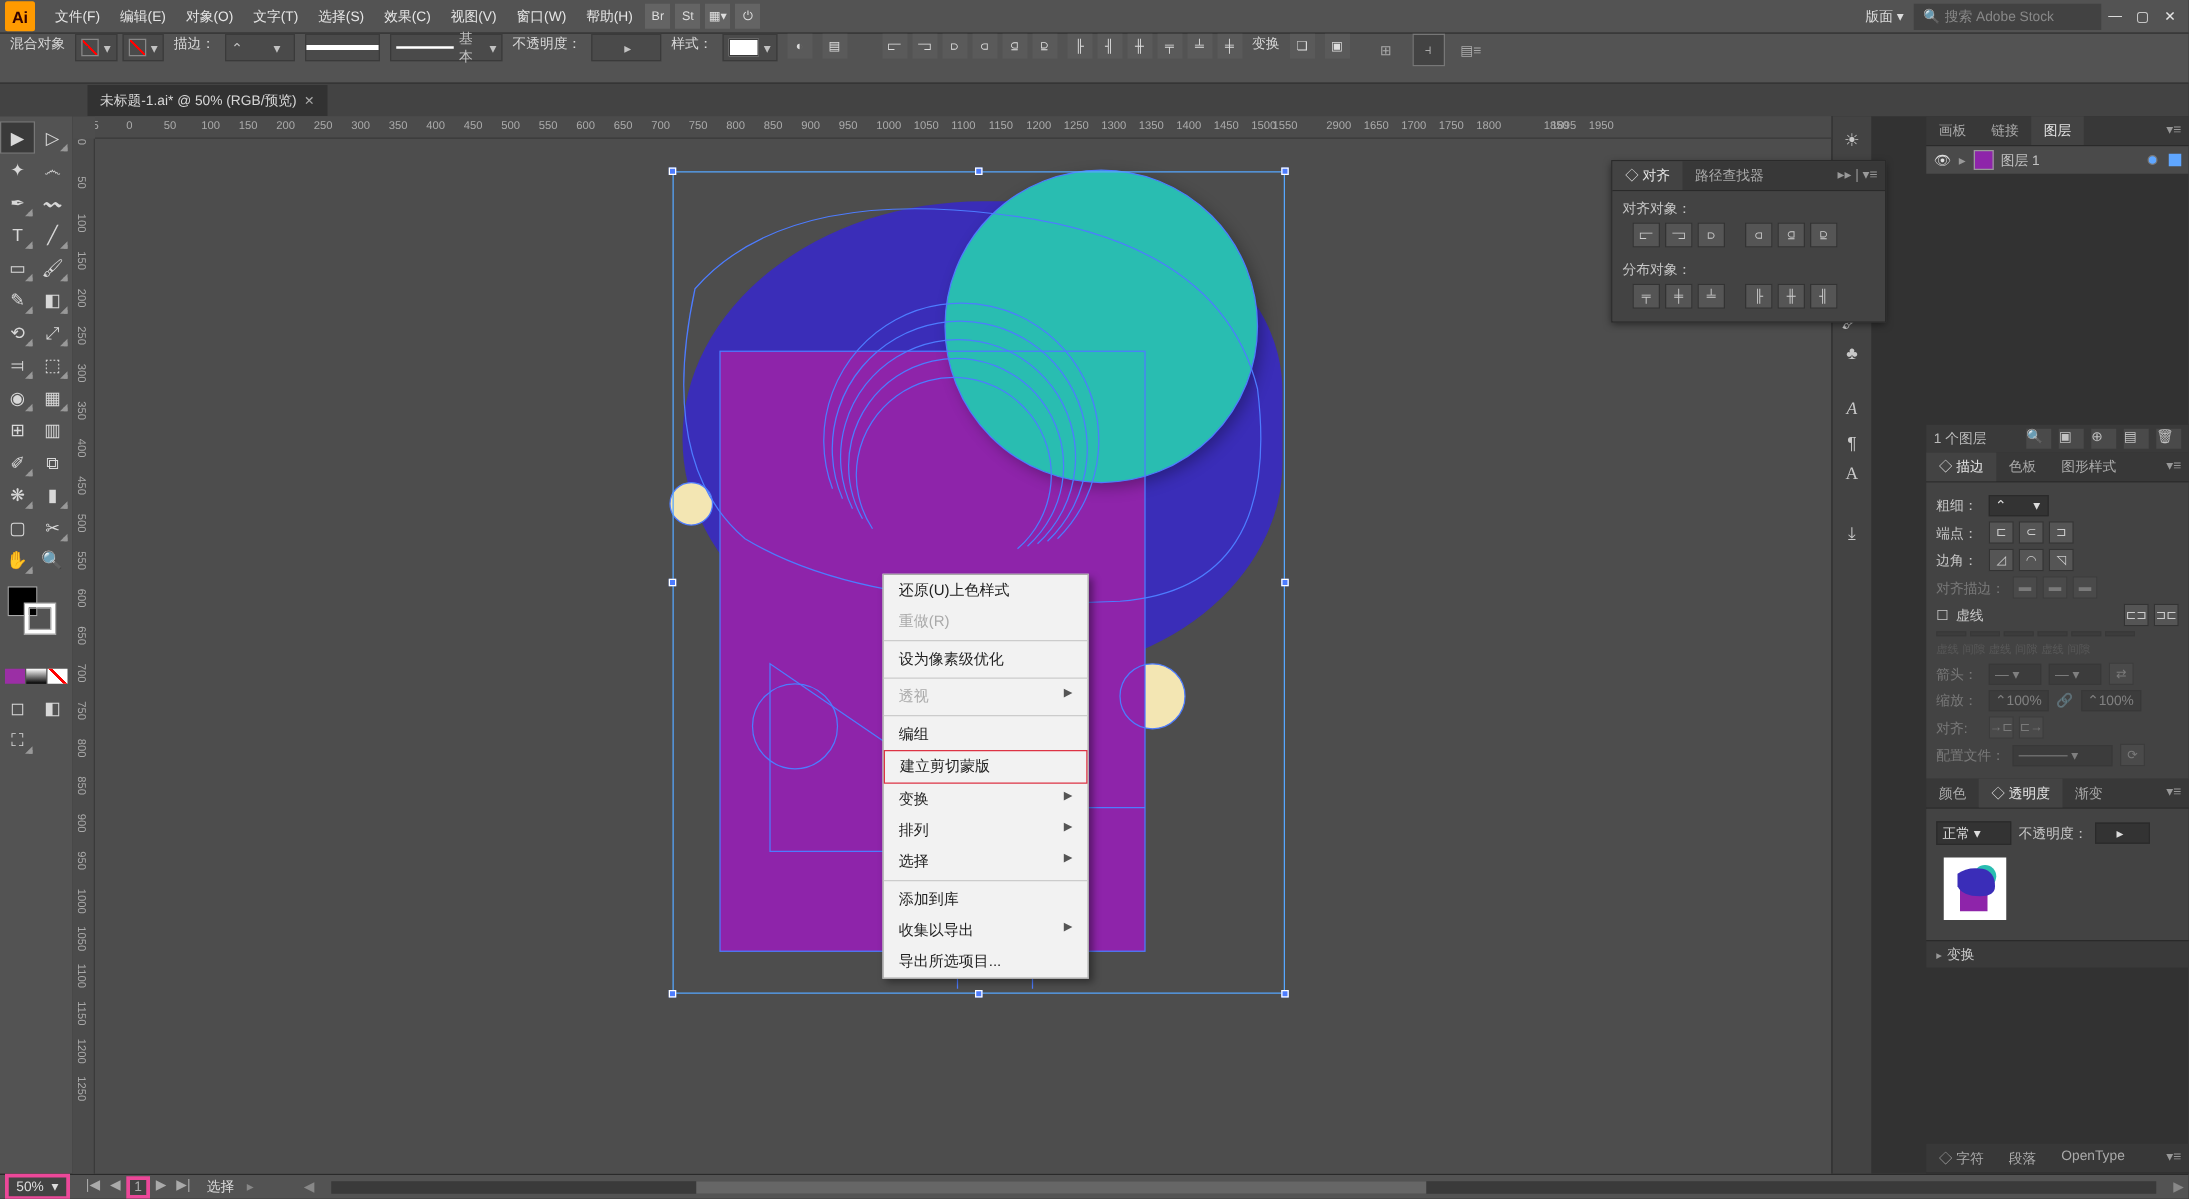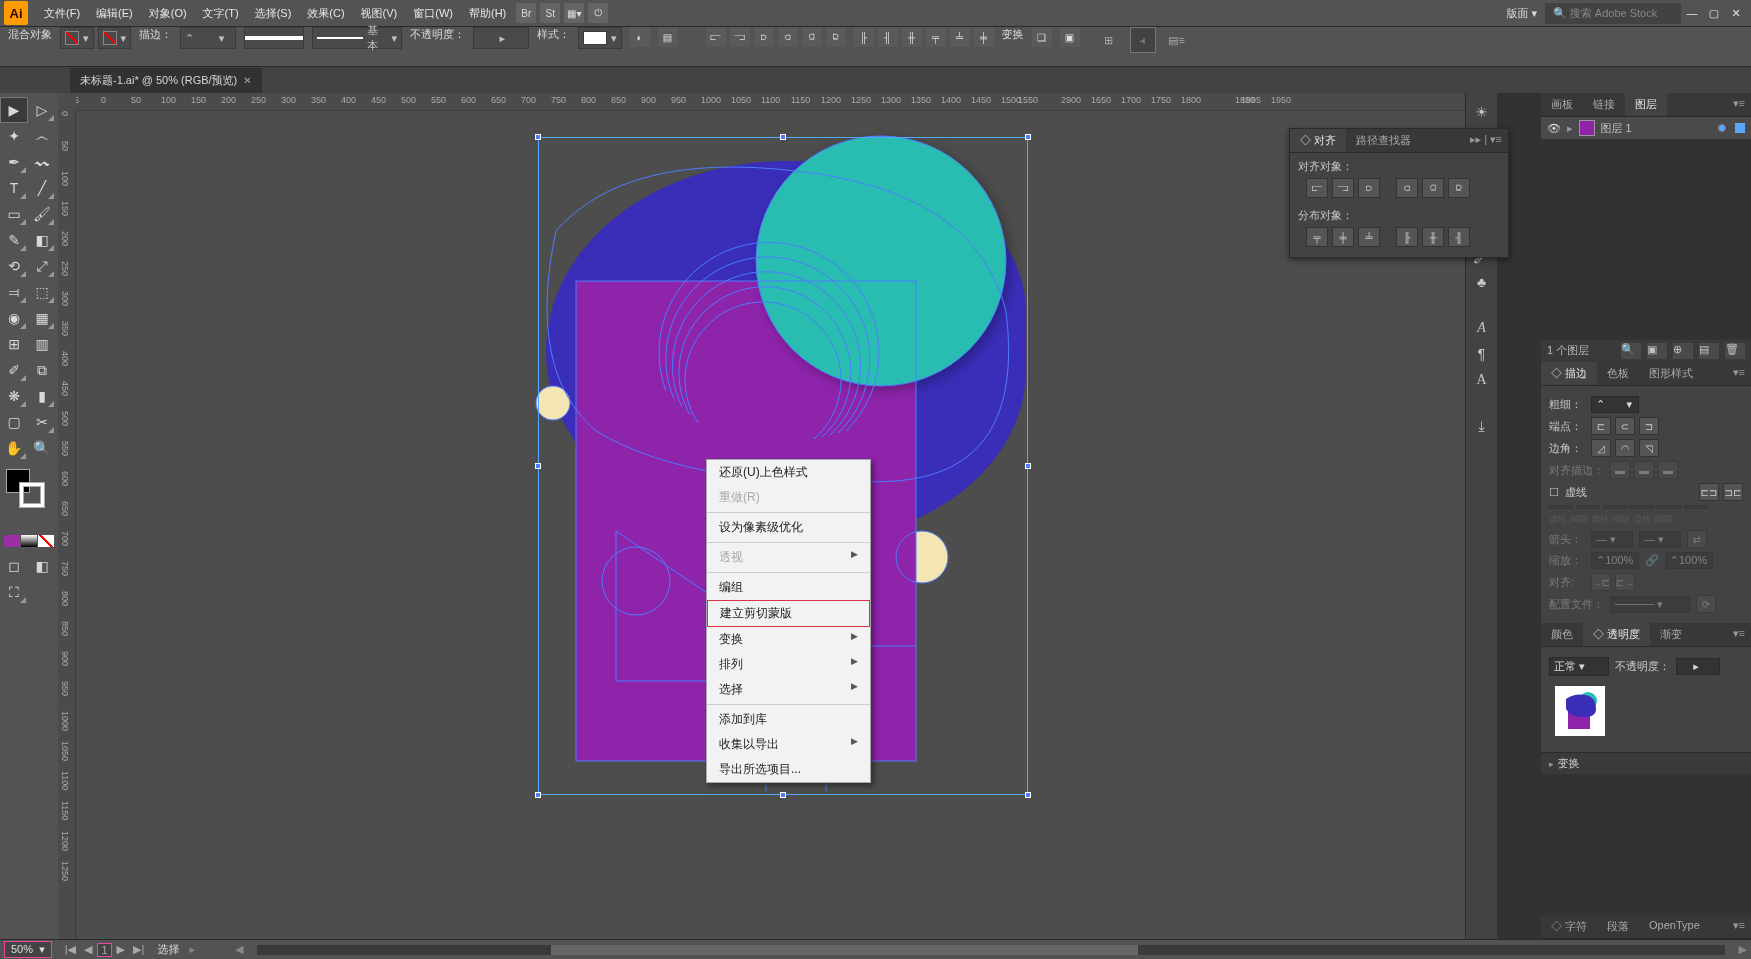--- a/index.html
+++ b/index.html
@@ -2,21 +2,21 @@
 <html><head>
 <meta charset="utf-8">
 <style>
 * { margin: 0; padding: 0; box-sizing: border-box; font-family: "Microsoft YaHei", Arial, sans-serif; user-select: none; }
 body { background: #323232; color: #c2c2c2; font-size: 11px; overflow: hidden; width: 1751px; height: 959px; display: flex; flex-direction: column; }
 .menubar { background: #535353; height: 27px; display: flex; align-items: center; padding: 0 4px; border-bottom: 1px solid #2a2a2a; }
 .menubar .logo { width: 24px; height: 24px; background: #ff9a00; color: #300; font-weight: bold; display: flex; align-items: center; justify-content: center; margin-right: 8px; border-radius: 2px; font-size: 13px; }
 .menubar .mitem { padding: 4px 8px; color: #e6e6e6; cursor: default; text-align: center; }
 .menubar .spacer { flex: 1; }
 .menubar .wsbtn { color: #ddd; padding: 2px 8px; }
-.menubar .searchbox { background: #424242; color: #888; padding: 3px 8px; width: 136px; font-size: 11px; }
+.menubar .searchbox { background: #424242; color: #888; padding: 3px 8px; width: 150px; font-size: 11px; }
 .menubar .winbtn { width: 22px; text-align: center; color: #e6e6e6; padding: 4px; }
 .menubar .ibox { width: 20px; height: 20px; background: #646464; margin: 0 2px; display:flex; align-items:center; justify-content:center; color:#ddd; font-size:10px; }
 
 .controlbar { background: #535353; height: 40px; display: flex; align-items: flex-start; padding: 0 8px; gap: 8px; border-bottom: 1px solid #2a2a2a; }
 .controlbar .lbl { color: #d8d8d8; font-size: 11px; }
 .cbox { border: 1px solid #3a3a3a; background: #4a4a4a; padding: 2px 4px; display: inline-flex; align-items: center; gap: 4px; min-width: 24px; height: 22px; }
 .cbox.white { background: #fff; width: 18px; height: 14px; }
 .cbox.stroke-preview { width: 60px; background: linear-gradient(#fff,#fff) center/100% 4px no-repeat, #4a4a4a; }
 .controlbar .group { display:flex; gap:4px; align-items:center; }
 .ctl-icon { width:20px; height:20px; background:#5a5a5a; display:flex;align-items:center;justify-content:center; color:#ddd; font-size:10px;}
@@ -56,21 +56,21 @@
 .guides line, .guides path, .guides circle, .guides rect { stroke:#4d7cff; fill:none; stroke-width:1; }
 
 .contextmenu { position:absolute; left:630px; top:348px; width:165px; background:#f2f2f2; border:1px solid #a8a8a8; box-shadow:3px 3px 6px rgba(0,0,0,.4); z-index:50; color:#222; font-size:12px; }
 .contextmenu .cm { padding:4px 12px; display:flex; justify-content:space-between; }
 .contextmenu .cm.dis { color:#aaa; }
 .contextmenu .cm.hi { border:1px solid #d34; }
 .contextmenu hr { border:none; border-top:1px solid #ccc; margin:2px 0; }
 .contextmenu .arrow { color:#555; font-size:9px; }
 
 .statusbar { height:20px; background:#535353; border-top:1px solid #2a2a2a; display:flex; align-items:center; padding:0 4px; gap:10px; color:#ddd; font-size:11px;}
-.statusbar .combo { background:#434343; padding:1px 6px; border:1px solid #ec4899; }
+.statusbar .combo { background:#434343; padding:1px 6px; border:3px solid #ec4899; }
 .statusbar .nav { display:flex; gap:2px; }
 .statusbar .nav span { padding:0 3px; color:#aaa; }
 .dockstrip { width:32px; background:#434343; display:flex; flex-direction:column; align-items:center; gap:4px; padding-top:8px; border-left:1px solid #2a2a2a; }
 .dockstrip .di { width:22px; height:22px; display:flex; align-items:center; justify-content:center; color:#c8c8c8; font-size:14px; }
 .dockstrip .sep { height:16px; }
 
 .rpanels { width:210px; display:flex; flex-direction:column;margin-left:44px; }
 .paneltabs { display:flex; background:#383838; border-bottom:1px solid #2a2a2a; }
 .paneltabs .pt { padding:4px 10px; color:#aaa; font-size:11px; }
 .paneltabs .pt.active { background:#434343; color:#e6e6e6; }

